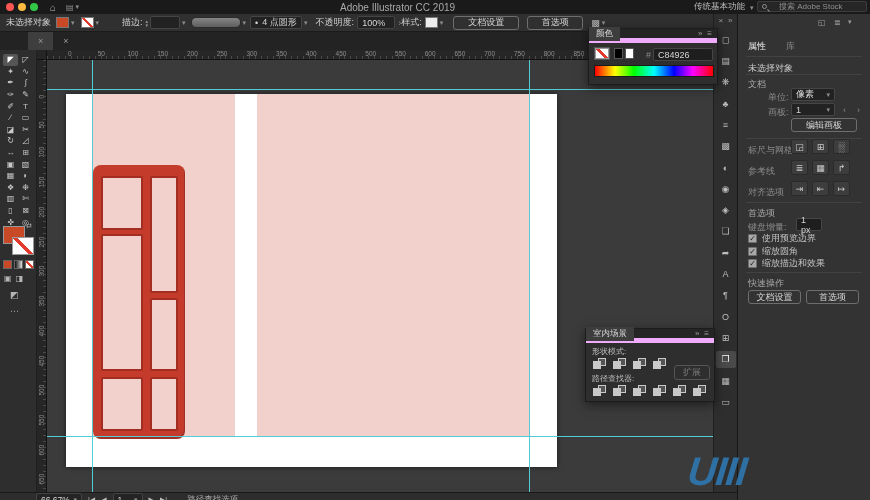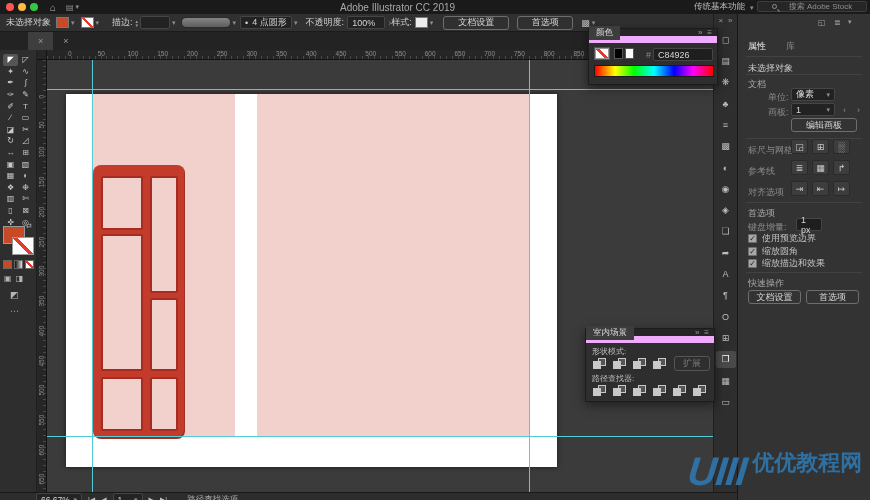--- a/index.html
+++ b/index.html
@@ -13,21 +13,21 @@
   .ibox{background:#222;border:1px solid #454545;border-radius:2px;color:#D5D5D5;
         display:flex;align-items:center;padding:0 4px;height:13px;}
   .btn{border:1px solid #6E6E6E;border-radius:3px;color:#D6D6D6;display:flex;align-items:center;
        justify-content:center;height:14px;background:transparent;font-size:9px;}
   .divl{position:absolute;left:8px;right:8px;height:1px;background:#424242;}
   
   #titlebar{left:0;top:0;width:870px;height:14px;background:#1A1A1A;}
   .light{width:8px;height:8px;border-radius:50%;display:inline-block;margin-right:4px;}
   #wintitle{color:#A9A9A9;font-size:10px;}
   #searchbox{background:#262626;border:1px solid #3C3C3C;border-radius:2px;height:11px;width:110px;
-             display:flex;align-items:center;color:#8F8F8F;font-size:8px;padding:0 4px;gap:12px;justify-content:center;}
+             display:flex;align-items:center;color:#8F8F8F;font-size:8px;padding:0 4px;gap:12px;}
   .mag{width:5px;height:5px;border:1px solid #8F8F8F;border-radius:50%;position:relative;flex:none;}
   .mag::after{content:"";position:absolute;width:3px;height:1px;background:#8F8F8F;left:4px;top:5px;transform:rotate(45deg);}
   
   #controlbar{left:0;top:14px;width:870px;height:18px;background:#303030;border-bottom:1px solid #1B1B1B;
               display:flex;align-items:center;font-size:9px;color:#CFCFCF;}
   .swatch{width:13px;height:11px;border:1px solid #777;flex:none;}
   .none-swatch{background:#fff linear-gradient(45deg,transparent 42%,#E23B2E 42%,#E23B2E 58%,transparent 58%);}
   .profilebar{width:50px;height:11px;border-radius:5px;background:linear-gradient(180deg,#848484,#5E5E5E);border:1px solid #2A2A2A;}
   
   #tabbar{left:0;top:32px;width:870px;height:18px;background:#232323;display:flex;align-items:stretch;padding-left:28px;}
@@ -55,21 +55,21 @@
   #canvas{left:47px;top:60px;width:666px;height:432px;background:#3B3B3B;overflow:hidden;}
   #artboard{position:absolute;left:19px;top:34px;width:491px;height:373px;background:#FFF;box-shadow:0 0 5px rgba(0,0,0,.55);}
   .pink{position:absolute;top:34px;height:342px;background:#F2D1CC;}
   #frame{position:absolute;left:46px;top:105px;width:92px;height:274px;background:#C43B2B;border-radius:8px;
          box-shadow:inset -1px -2px 0 rgba(0,0,0,.18);}
   .cell{position:absolute;background:#F2D1CC;border:2px solid #A32D20;border-radius:2px;}
   .guide{position:absolute;background:#53CBD5;z-index:6;}
   .vg{width:1px;top:0;height:432px;} .hg{height:1px;left:0;width:666px;}
   
   .fpanel{background:#2E2E2E;border:1px solid #1C1C1C;box-shadow:0 3px 10px rgba(0,0,0,.5);z-index:40;}
-  .fhead{height:14px;background:#252525;border-bottom:7px solid #f0abfc;display:flex;align-items:center;}
+  .fhead{height:14px;background:#252525;border-bottom:5px solid #f0abfc;display:flex;align-items:center;}
   .ftab{background:#3D3D3D;color:#DADADA;font-size:8.5px;height:14px;display:flex;align-items:center;padding:0 7px;}
   .fhicons{margin-left:auto;color:#9A9A9A;font-size:8px;display:flex;gap:5px;padding-right:5px;}
   #colorPanel{left:588px;top:28px;width:130px;height:57px;}
   #spectrum{position:absolute;left:5px;top:36px;width:120px;height:12px;border:1px solid #1A1A1A;
     background:linear-gradient(90deg,#f00,#ff0 17%,#0f0 33%,#0ff 50%,#00f 67%,#f0f 83%,#f00);}
   #pfPanel{left:585px;top:328px;width:130px;height:74px;}
   .plabel{color:#BDBDBD;font-size:8px;}
   .pfi{position:relative;width:15px;height:13px;display:inline-block;}
   .pfi i{position:absolute;width:8px;height:8px;}
   .pfi .a{left:1px;top:4px;background:#C9C9C9;}
@@ -119,21 +119,21 @@
       <span>搜索 Adobe Stock</span>
     </div>
   </div>
 
   <div class="abs" id="controlbar">
     <span style="margin-left:6px;width:48px">未选择对象</span>
     <span class="swatch" style="background:#C84926;margin-left:2px"></span>
     <span class="caret">▾</span>
     <span class="swatch none-swatch" style="margin-left:6px"></span>
     <span class="caret">▾</span>
-    <span style="margin-left:13px">描边:</span>
+    <span style="margin-left:23px">描边:</span>
     <span style="display:flex;flex-direction:column;line-height:4px;font-size:5px;color:#9A9A9A;margin-left:3px">
       <span>▴</span>
         <span>▾</span>
     </span>
     <span class="ibox" style="width:30px;margin-left:2px"></span>
     <span class="caret">▾</span>
     <span class="profilebar" style="margin-left:5px"></span>
     <span class="caret">▾</span>
     <span class="ibox" style="width:52px;margin-left:4px;gap:4px">
       <span>•</span>
@@ -342,21 +342,21 @@
         </span>
         <span class="pfi">
           <i class="a"></i>
           <i class="b"></i>
         </span>
         <span class="pfi">
           <i class="a"></i>
           <i class="b"></i>
         </span>
       </div>
-    <span class="abs btn" style="left:88px;top:27px;width:36px;height:15px;color:#7A7A7A;border-color:#555">扩展</span>
+    <span class="abs btn" style="left:88px;top:36px;width:36px;height:15px;color:#7A7A7A;border-color:#555">扩展</span>
     <span class="abs plabel" style="left:6px;top:44px">路径查找器:</span>
     <div class="abs row" style="left:6px;top:55px;gap:5px">
 
     <span class="pfi">
           <i class="a"></i>
           <i class="b"></i>
         </span>
         <span class="pfi">
           <i class="a"></i>
           <i class="b"></i>
@@ -492,17 +492,16 @@
       <span class="caret">▾</span>
     </span>
     <span style="font-size:7px">▶</span>
     <span style="font-size:7px">▶|</span>
     <span style="margin-left:14px;color:#A8A8A8">路径查找选项</span>
   </div>
 
   <div class="abs" id="watermark">
     <span id="wmlogo">UIII</span>
     <span style="display:flex;flex-direction:column">
-      <span id="wmtxt1">优优教程网</span>
     </span>
   </div>
 
 </div>
 
 </body></html>

